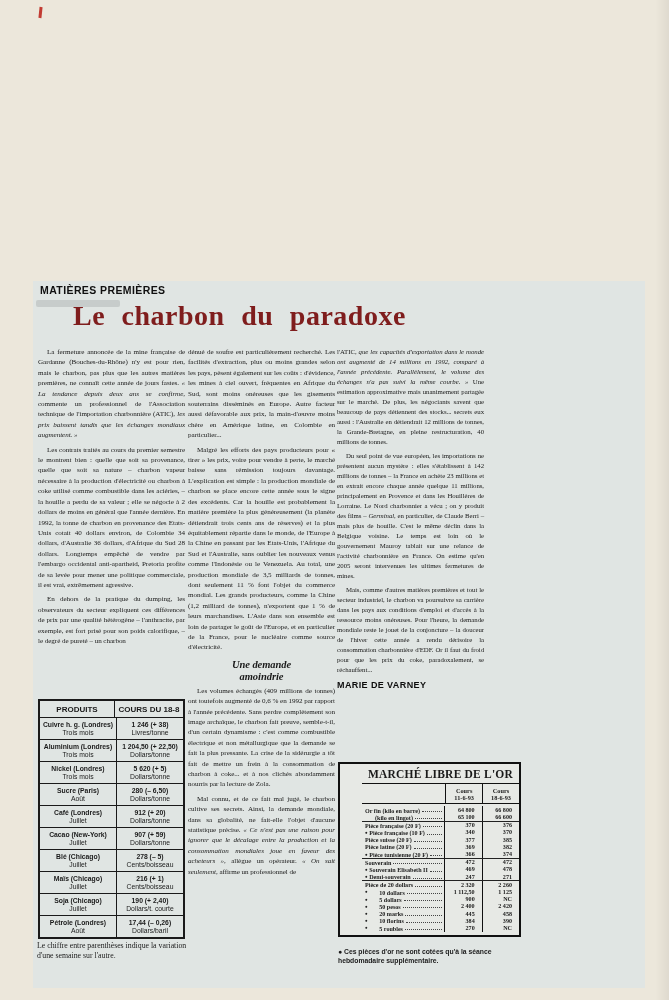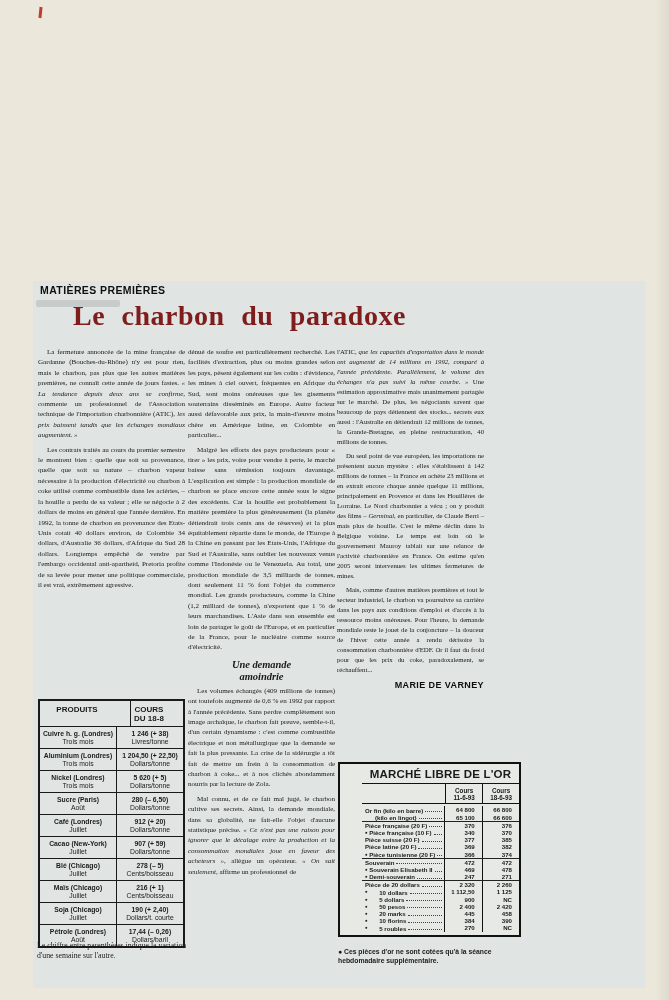--- a/index.html
+++ b/index.html
@@ -16,41 +16,41 @@
         font:bold 28px "Liberation Serif", serif;letter-spacing:0.5px;word-spacing:9px;color:#7f1d1d;}
   .col{position:absolute;top:347px;width:147px;font-size:7.1px;line-height:10.4px;
         text-align:justify;letter-spacing:-0.05px;}
   .col1{left:38px;}
   .col2{left:188px;}
   .col3{left:337px;font-size:6.8px;line-height:10.0px;}
   .ap{margin:0 0 4px 0;text-indent:9px;}
   .ap.ni{text-indent:0;}
   .it{font-style:italic;}
   .subhead{text-align:center;font-weight:bold;font-style:italic;font-size:10.5px;line-height:12.5px;margin:6px 0 2px 0;}
-  .signature{text-align:right;font:bold 9px "Liberation Sans", sans-serif;letter-spacing:0.4px;margin-top:5px;color:#0d0d0d;}
+  .signature{text-align:left;font:bold 9px "Liberation Sans", sans-serif;letter-spacing:0.4px;margin-top:5px;color:#0d0d0d;}
 
   
   .ptable{position:absolute;left:38px;top:699px;width:147px;border:2px solid #1a1a1a;
         font-family:"Liberation Sans", sans-serif;box-sizing:border-box;}
   .phead{display:flex;border-bottom:1.5px solid #1a1a1a;}
-  .pth{text-align:center;font-weight:bold;font-size:8px;padding:4px 16px 3px 0;}
+  .pth{text-align:center;font-weight:bold;font-size:8px;padding:4px 0 3px 0;}
   .pth.c1{width:74px;border-right:1.5px solid #1a1a1a;}
   .pth.c2{flex:1;}
   .prow{display:flex;border-top:1px solid #1a1a1a;}
   .prow:first-child{border-top:none;}
   .pcell{padding:2.5px 1px;text-align:center;line-height:8px;}
   .pc1{width:74px;border-right:1px solid #1a1a1a;}
   .pc2{flex:1;}
   .pl1{font-weight:bold;font-size:6.8px;}
   .pl2{font-size:6.8px;}
   .pfoot{position:absolute;left:37px;top:941px;width:152px;font:7.8px/9.6px "Liberation Serif", serif;text-align:left;}
 
   
   .gtable{position:absolute;left:338px;top:762px;width:183px;border:2px solid #111;
-        font-family:Liberation Sans, sans-serif;box-sizing:border-box;background:rgba(243,241,233,0.35);padding-left:22px;}
+        font-family:Liberation Serif, serif;box-sizing:border-box;background:rgba(243,241,233,0.35);padding-left:22px;}
   .gtitle{text-align:center;font-weight:bold;font-size:11.5px;letter-spacing:0.2px;
         padding:4px 0 3px 0;border-bottom:1.5px solid #111;}
   .ghead{display:flex;border-bottom:1.5px solid #111;}
   .ghl{width:95px;}
   .gc{width:42px;border-left:1px solid #111;text-align:center;font-weight:bold;
         font-size:6.3px;line-height:7.4px;padding:2.5px 0 2px 0;box-sizing:border-box;}
   .gbody{padding:2px 0 3px 0;}
   .grow{display:flex;height:7.2px;}
   .grow.sep{border-bottom:1px solid #222;}
   .gl{width:95px;display:flex;align-items:flex-end;font-size:6.1px;font-weight:bold;
@@ -71,20 +71,21 @@
   <div class="tint"></div>
 
   <div class="kicker">MATIÈRES PREMIÈRES</div>
   <div class="kicker-smudge"></div>
 
   <h1 class="headline" style="margin:0;">Le charbon du paradoxe</h1>
 
   <div class="col col1">
       <p class="ap"><span>La fermeture annoncée de la mine française de Gardanne (Bouches-du-Rhône) n'y est pour rien, mais le charbon, pas plus que les autres matières premières, ne connaît cette année de jours fastes. </span><span class="it">« La tendance depuis deux ans se confirme, </span><span>commente un professionnel de l'Association technique de l'importation charbonnière (ATIC), </span><span class="it">les prix baissent tandis que les échanges mondiaux augmentent. »</span></p>
       <p class="ap"><span>Les contrats traités au cours du premier semestre le montrent bien : quelle que soit sa provenance, quelle que soit sa nature – charbon vapeur nécessaire à la production d'électricité ou charbon à coke utilisé comme combustible dans les aciéries, – la houille a perdu de sa valeur ; elle se négocie à 2 dollars de moins en général que l'année dernière. En 1992, la tonne de charbon en provenance des Etats-Unis cotait 40 dollars environ, de Colombie 34 dollars, d'Australie 36 dollars, d'Afrique du Sud 28 dollars. Longtemps empêché de vendre par l'embargo occidental anti-apartheid, Pretoria profite de sa levée pour mener une politique commerciale, il est vrai, extrêmement agressive.</span></p>
+      <p class="ap"><span>En dehors de la pratique du dumping, les observateurs du secteur expliquent ces différences de prix par une qualité hétérogène – l'anthracite, par exemple, est fort prisé pour son poids calorifique, – le degré de pureté – un charbon</span></p>
     </div>
 
   <div class="col col2">
     <div>
         <p class="ap ni"><span>dénué de soufre est particulièrement recherché. Les facilités d'extraction, plus ou moins grandes selon les pays, pèsent également sur les coûts : d'évidence, les mines à ciel ouvert, fréquentes en Afrique du Sud, sont moins onéreuses que les gisements souterrains disséminés en Europe. Autre facteur aussi défavorable aux prix, la main-d'œuvre moins chère en Amérique latine, en Colombie en particulier...</span></p>
         <p class="ap"><span>Malgré les efforts des pays producteurs pour « tirer » les prix, voire pour vendre à perte, le marché baisse sans rémission toujours davantage. L'explication est simple : la production mondiale de charbon se place encore cette année sous le signe des excédents. Car la houille est probablement la matière première la plus généreusement (la planète détiendrait trois cents ans de réserves) et la plus équitablement répartie dans le monde, de l'Europe à la Chine en passant par les Etats-Unis, l'Afrique du Sud et l'Australie, sans oublier les nouveaux venus comme l'Indonésie ou le Venezuela. Au total, une production mondiale de 3,5 milliards de tonnes, dont seulement 11 % font l'objet du commerce mondial. Les grands producteurs, comme la Chine (1,2 milliard de tonnes), n'exportent que 1 % de leurs marchandises. L'Asie dans son ensemble est loin de partager le goût de l'Europe, et en particulier de la France, pour le nucléaire comme source d'électricité.</span></p>
       </div>
     <div class="subhead">
       <span style="display:block">Une demande</span>
       <span style="display:block">amoindrie</span>

